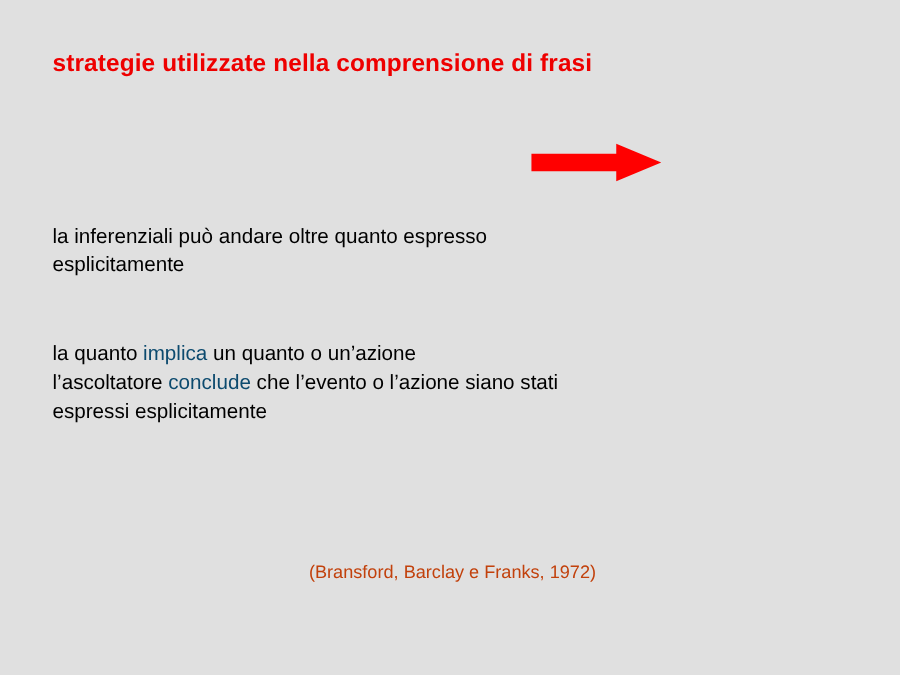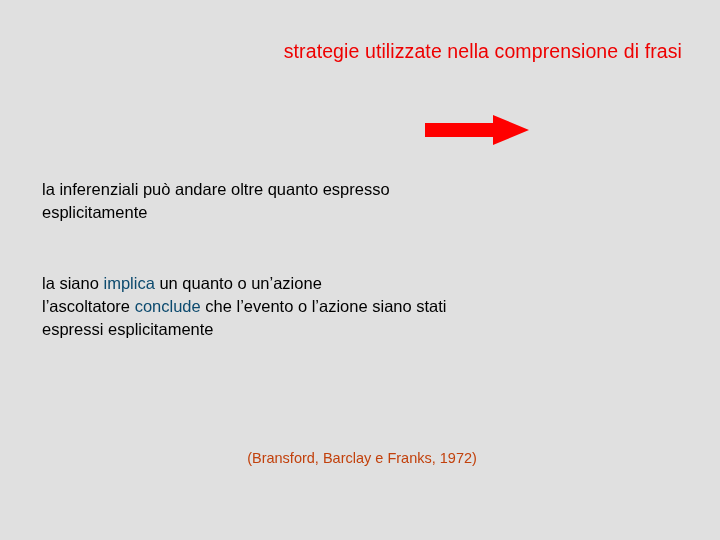--- a/index.html
+++ b/index.html
@@ -18,24 +18,23 @@
     width: 720px;
     height: 540px;
     background: #e0e0e0;
   }
   .title {
     position: absolute;
     left: 42px;
     top: 40px;
     width: 640px;
     font-size: 19.5px;
-    font-weight: normal;
+    font-weight: bold;
     color: #ee0000;
     letter-spacing: 0.1px;
-    text-align: right;
   }
   .bullet-row {
     position: absolute;
     left: 40px;
     top: 112px;
     width: 640px;
     height: 34px;
   }
   .bullet-text {
     position: absolute;
@@ -112,20 +111,20 @@
       </svg>
     </div>
   </div>
 
   <div class="para para-1">
     <span class="line">la inferenziali può andare oltre quanto espresso</span>
     <span class="line">esplicitamente</span>
   </div>
 
   <div class="para para-2">
-    <span class="line"><span>la siano </span><span class="hl">implica</span><span> un quanto o un’azione</span></span>
+    <span class="line"><span>la quanto </span><span class="hl">implica</span><span> un quanto o un’azione</span></span>
     <span class="line"><span>l’ascoltatore </span><span class="hl">conclude</span><span> che l’evento o l’azione siano stati</span></span>
     <span class="line">espressi esplicitamente</span>
   </div>
 
   <div class="citation">(Bransford, Barclay e Franks, 1972)</div>
 
 </div>
 
 </body></html>

